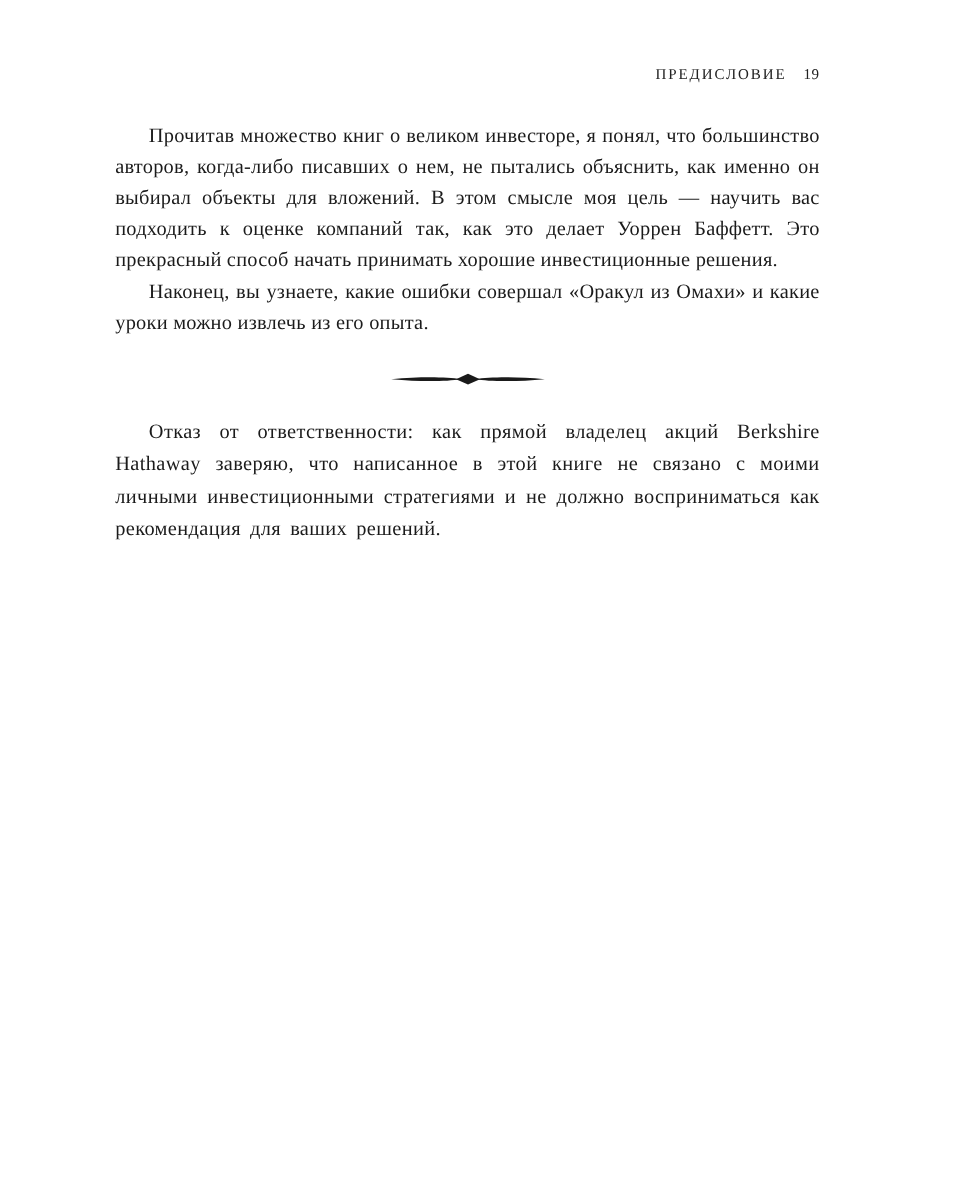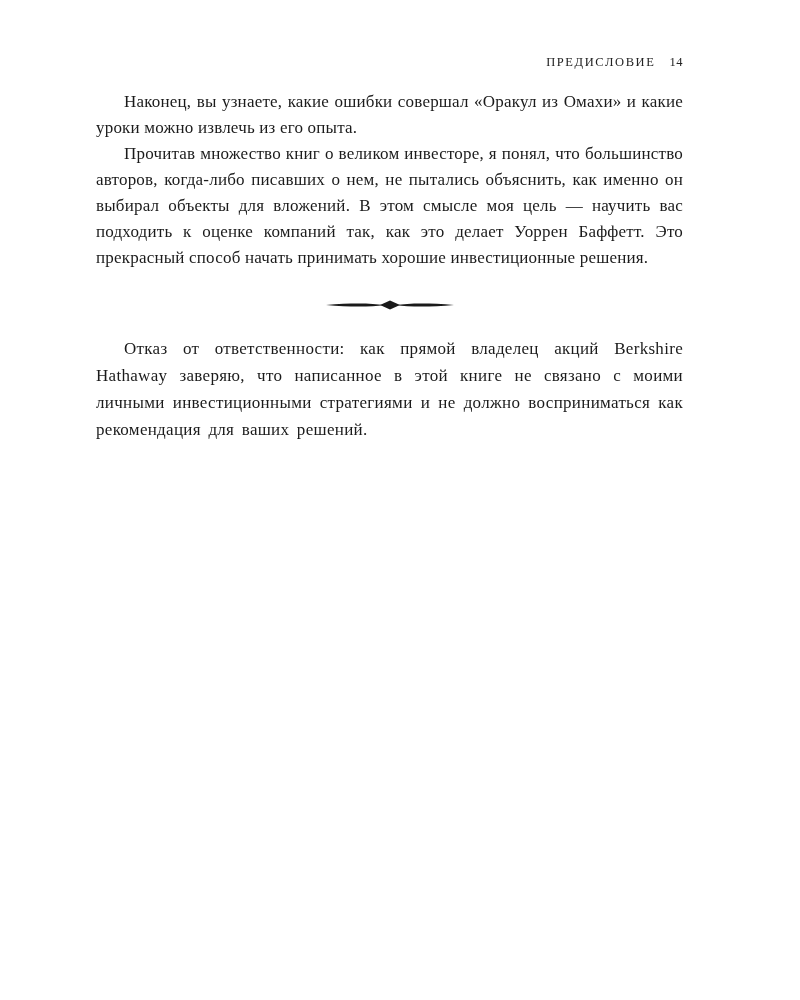--- a/index.html
+++ b/index.html
@@ -20,21 +20,21 @@
     overflow: hidden;
   }
   .running-head {
     display: flex;
     justify-content: flex-end;
     align-items: center;
     gap: 14px;
     font-size: 12.5px;
     letter-spacing: 1.6px;
     color: #222;
-    margin-bottom: 19px;
+    margin-bottom: 30px;
   }
   .running-head .rh-title {
     text-transform: uppercase;
   }
   .running-head .rh-page {
     letter-spacing: 0.5px;
   }
   .body-text p {
     margin: 0;
     font-size: 17px;
@@ -58,26 +58,26 @@
     word-spacing: 3px;
   }
 </style>
 </head>
 <body>
 
 <div class="page">
 
   <div class="running-head">
     <span class="rh-title">ПРЕДИСЛОВИЕ</span>
-    <span class="rh-page">14</span>
+    <span class="rh-page">19</span>
   </div>
 
   <div class="body-text">
+    <p>Прочитав множество книг о великом инвесторе, я понял, что большинство авторов, когда-либо писавших о нем, не пытались объяснить, как именно он выбирал объекты для вложений. В этом смысле моя цель — научить вас подходить к оценке компаний так, как это делает Уоррен Баффетт. Это прекрасный способ начать принимать хорошие инвестиционные решения.</p>
     <p>Наконец, вы узнаете, какие ошибки совершал «Оракул из Омахи» и какие уроки можно извлечь из его опыта.</p>
-    <p>Прочитав множество книг о великом инвесторе, я понял, что большинство авторов, когда-либо писавших о нем, не пытались объяснить, как именно он выбирал объекты для вложений. В этом смысле моя цель — научить вас подходить к оценке компаний так, как это делает Уоррен Баффетт. Это прекрасный способ начать принимать хорошие инвестиционные решения.</p>
   </div>
 
   <div class="divider-wrap">
     <svg width="132" height="12" viewBox="0 0 132 12" aria-hidden="true">
       <path d="M2 6 C 28 3.6, 48 4.2, 60 6 C 48 7.8, 28 8.4, 2 6 Z" fill="#1a1a1a"></path>
       <path d="M130 6 C 104 3.6, 84 4.2, 72 6 C 84 7.8, 104 8.4, 130 6 Z" fill="#1a1a1a"></path>
       <path d="M56 6 L66 1.5 L76 6 L66 10.5 Z" fill="#1a1a1a"></path>
     </svg>
   </div>
 

